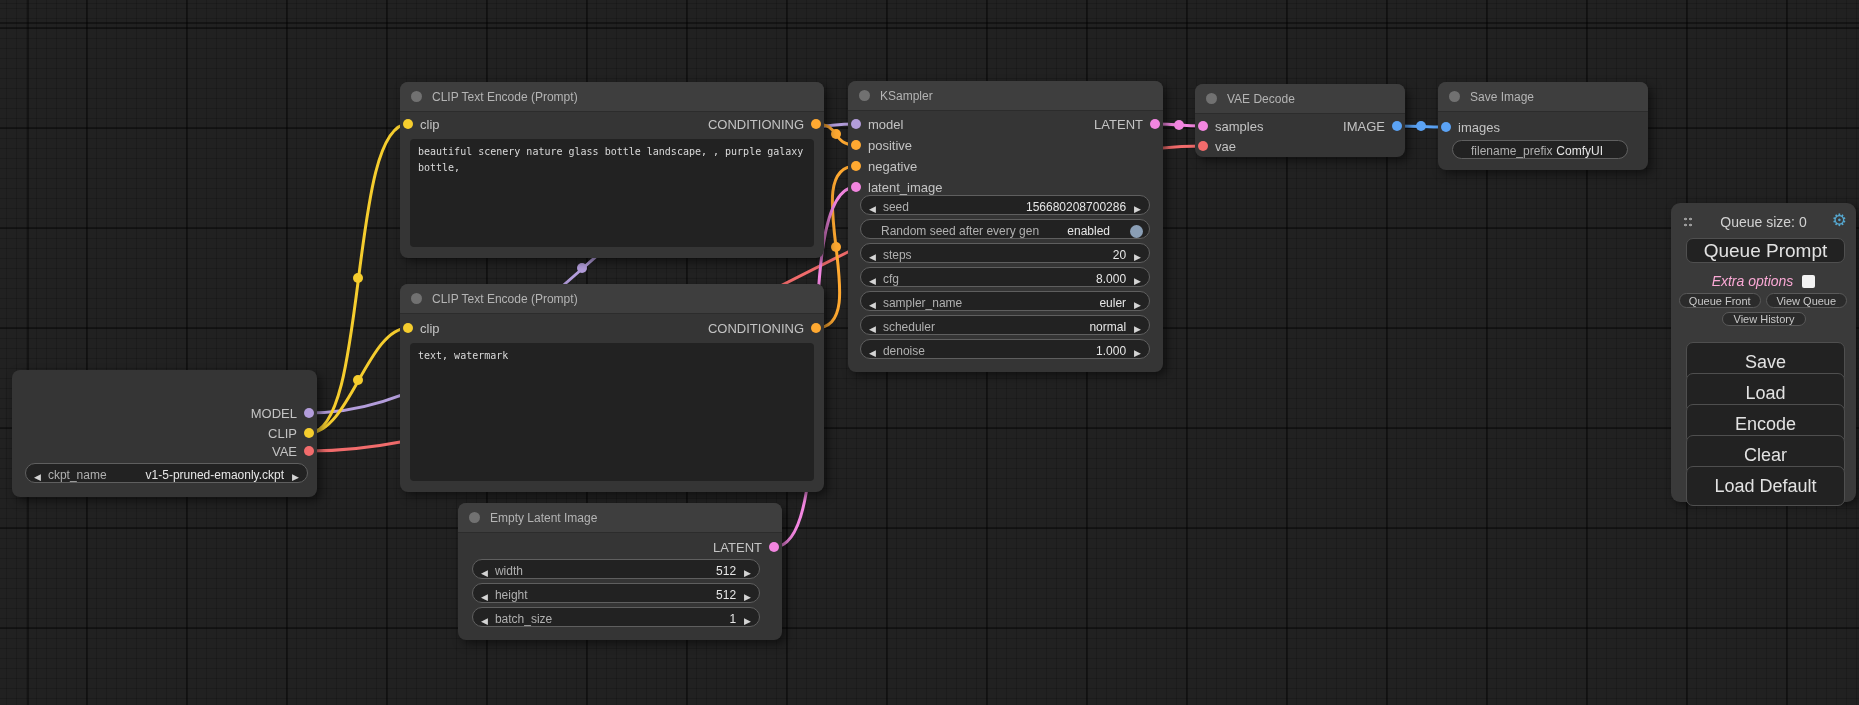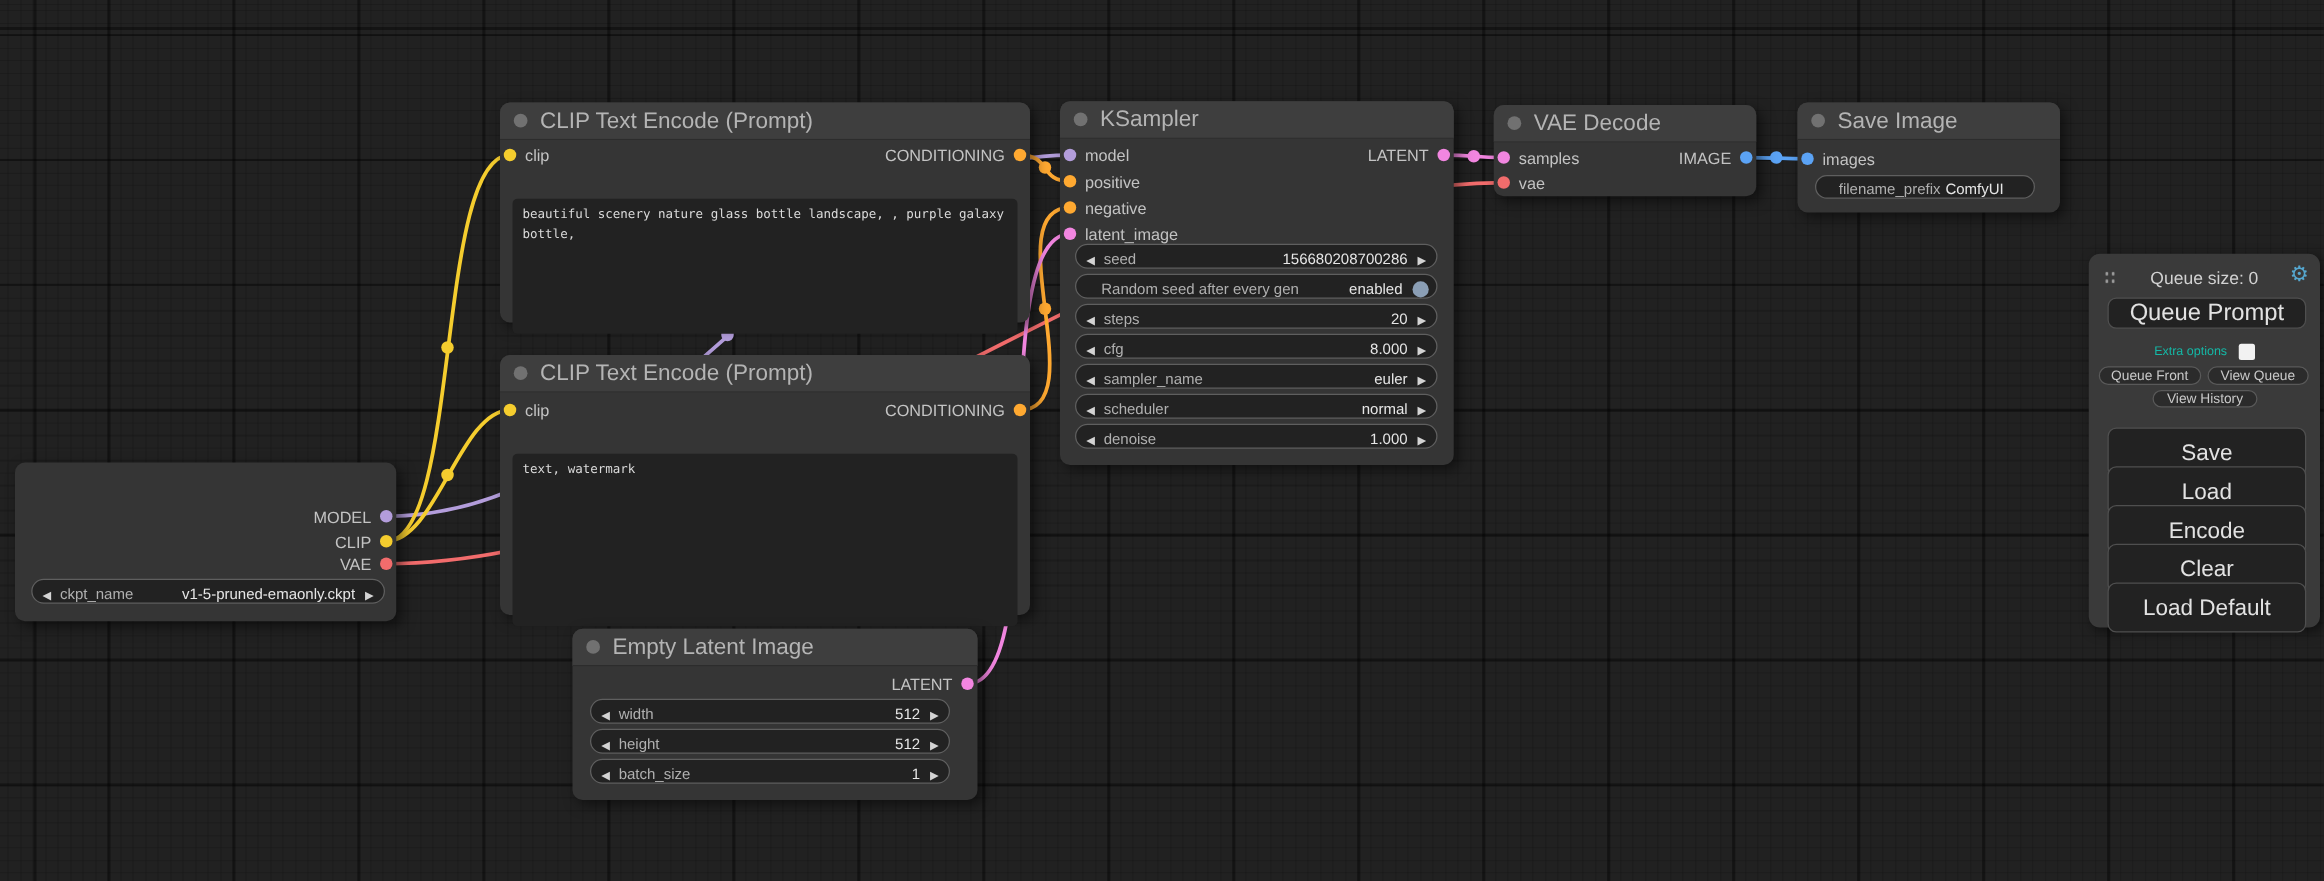--- a/index.html
+++ b/index.html
@@ -18,39 +18,39 @@
   #links { position:absolute; left:0; top:0; z-index:1; }
   .node {
     position:absolute; z-index:2;
     background:#353535; border-radius:8px;
     box-shadow:4px 4px 10px rgba(0,0,0,.5);
   }
   .node-title {
     height:30px; background:#3e3e3e; border-radius:8px 8px 0 0;
     border-bottom:1px solid #2c2c2c;
     display:flex; align-items:center; padding:0 11px;
-    color:#b4b4b4; font-size:18px;
+    color:#b4b4b4; font-size:12px;
   }
   .title-dot { width:11px; height:11px; border-radius:50%; background:#717171; margin-right:10px; flex:none; }
   .slot { position:absolute; height:14px; display:flex; align-items:center; gap:7px; font-size:13px; color:#c3c3c3; }
   .slot.in  { left:3px; }
   .slot.out { right:3px; flex-direction:row-reverse; }
   .dot { width:10px; height:10px; border-radius:50%; flex:none; }
   .pill {
     position:absolute; height:20px; background:#222; border:1px solid #5f5f5f;
     border-radius:10px; display:flex; align-items:flex-end; padding:0 8px;
     font-size:12px; color:#b9b9b9;
   }
   .arrow { font-family:"DejaVu Sans",sans-serif; font-size:9px; color:#d4d4d4; flex:none; }
   .plabel { margin-left:7px; color:#b0b0b0; white-space:nowrap; }
   .pvalue { margin-left:auto; margin-right:8px; color:#e6e6e6; white-space:nowrap; }
   .nodetext {
     position:absolute; background:#222; border-radius:4px;
     font-family:"DejaVu Sans Mono",monospace; font-size:10px; line-height:1.55;
-    color:#dadada; padding:5px 8px; white-space:pre; overflow:hidden;margin-top:20px;
+    color:#dadada; padding:5px 8px; white-space:pre; overflow:hidden;
   }
   .toggle { width:13px; height:13px; border-radius:50%; flex:none; margin-right:-2px; }
 
   
   #queue-panel {
     position:absolute; left:1671px; top:203px; width:185px; height:299px; z-index:3;
     background:#3a3a3a; border-radius:9px; box-shadow:3px 3px 9px rgba(0,0,0,.5);
   }
   .qbtn {
     position:absolute; left:15px; width:159px; height:40px;
@@ -64,21 +64,21 @@
     height:15px;
   }
   #queue-title { position:absolute; left:0; right:0; top:11px; text-align:center; color:#d2d2d2; font-size:14px; }
   #drag-handle {
     position:absolute; left:12px; top:13px; width:9px; height:13px;
     background-image:radial-gradient(#9a9a9a 1.1px, transparent 1.3px);
     background-size:5px 6px;
   }
   #gear { position:absolute; right:9px; top:7px; font-family:"DejaVu Sans",sans-serif; font-size:17px; }
   #extra-row { position:absolute; left:0; right:0; top:70px; height:16px; display:flex; align-items:center; justify-content:center; gap:9px; }
-  #extra-label { color:#14b8a6; font-size:10px; }
+  #extra-label { color:#f9a8d4; font-size:14px;font-style:italic; }
   #extra-checkbox { width:13px; height:13px; background:#f2f2f2; border-radius:2px; }
   #qrow1 { position:absolute; left:8px; right:9px; top:90px; display:flex; gap:5px; }
   #qrow1 .qsmall { flex:1; }
   #view-history { position:absolute; left:51px; top:109px; width:84px; height:14px; }
 </style>
 </head>
 <body>
 
 <svg id="links" width="1859" height="705">
   <g fill="none" stroke-width="3" stroke-linecap="round">
@@ -215,21 +215,21 @@
   </div>
 
   <div class="pill" style="left:12px; right:13px; top:114px;">
     <span class="arrow">◀</span>
     <span class="plabel">seed</span>
     <span class="pvalue">156680208700286</span>
     <span class="arrow">▶</span>
   </div>
   <div class="pill" style="left:12px; right:13px; top:138px;">
     <span class="plabel" style="margin-left:12px">Random seed after every gen</span>
-    <span class="pvalue" style="margin-right:8px">enabled</span>
+    <span class="pvalue" style="margin-right:20px">enabled</span>
     <span class="toggle" style="background: rgb(138, 158, 181);"></span>
   </div>
   <div class="pill" style="left:12px; right:13px; top:162px;">
     <span class="arrow">◀</span>
     <span class="plabel">steps</span>
     <span class="pvalue">20</span>
     <span class="arrow">▶</span>
   </div>
   <div class="pill" style="left:12px; right:13px; top:186px;">
     <span class="arrow">◀</span>

